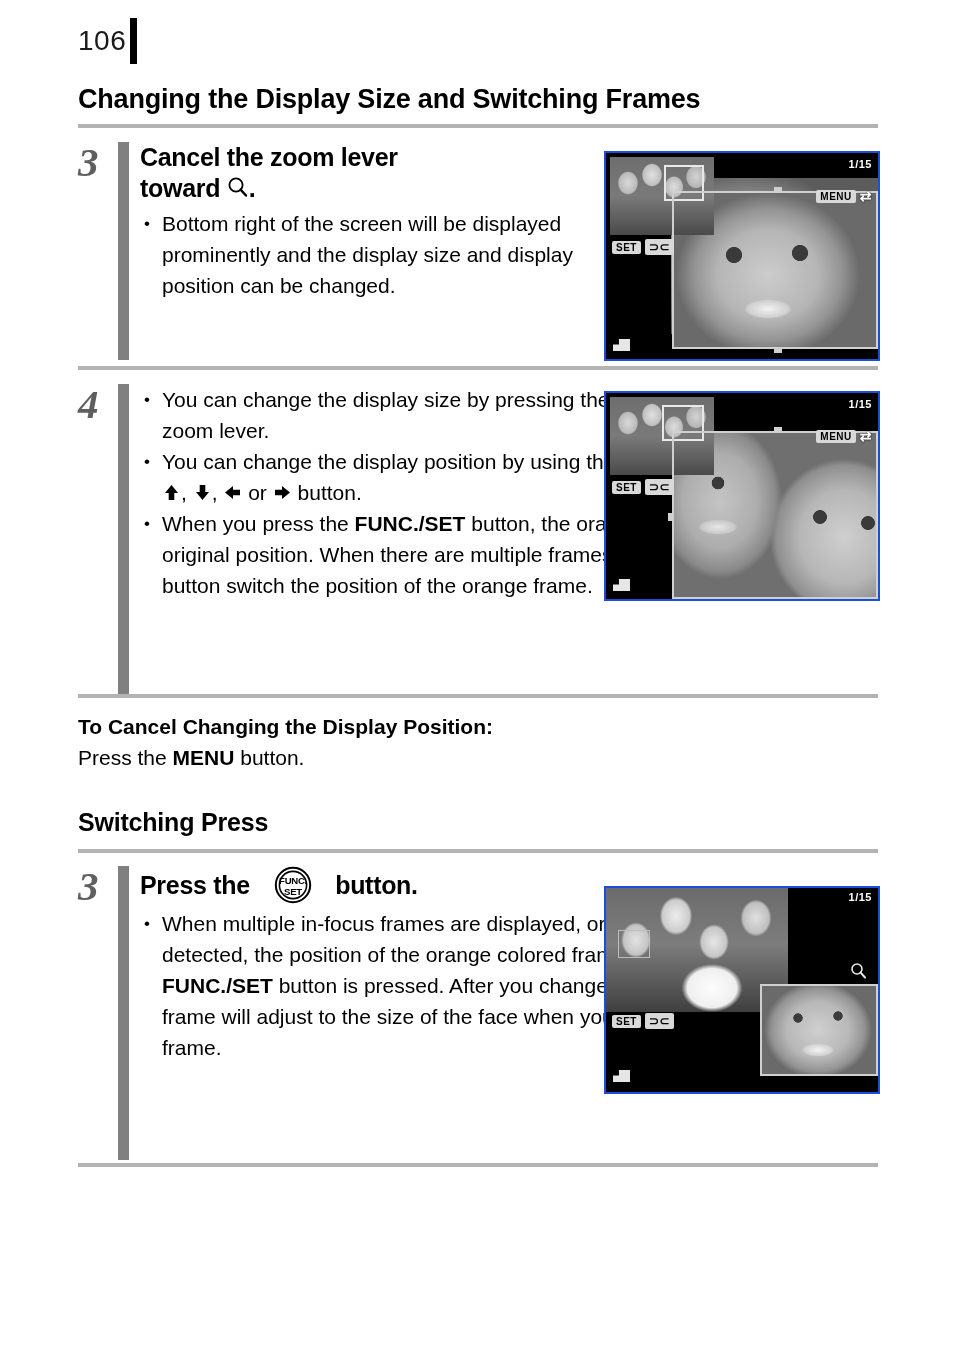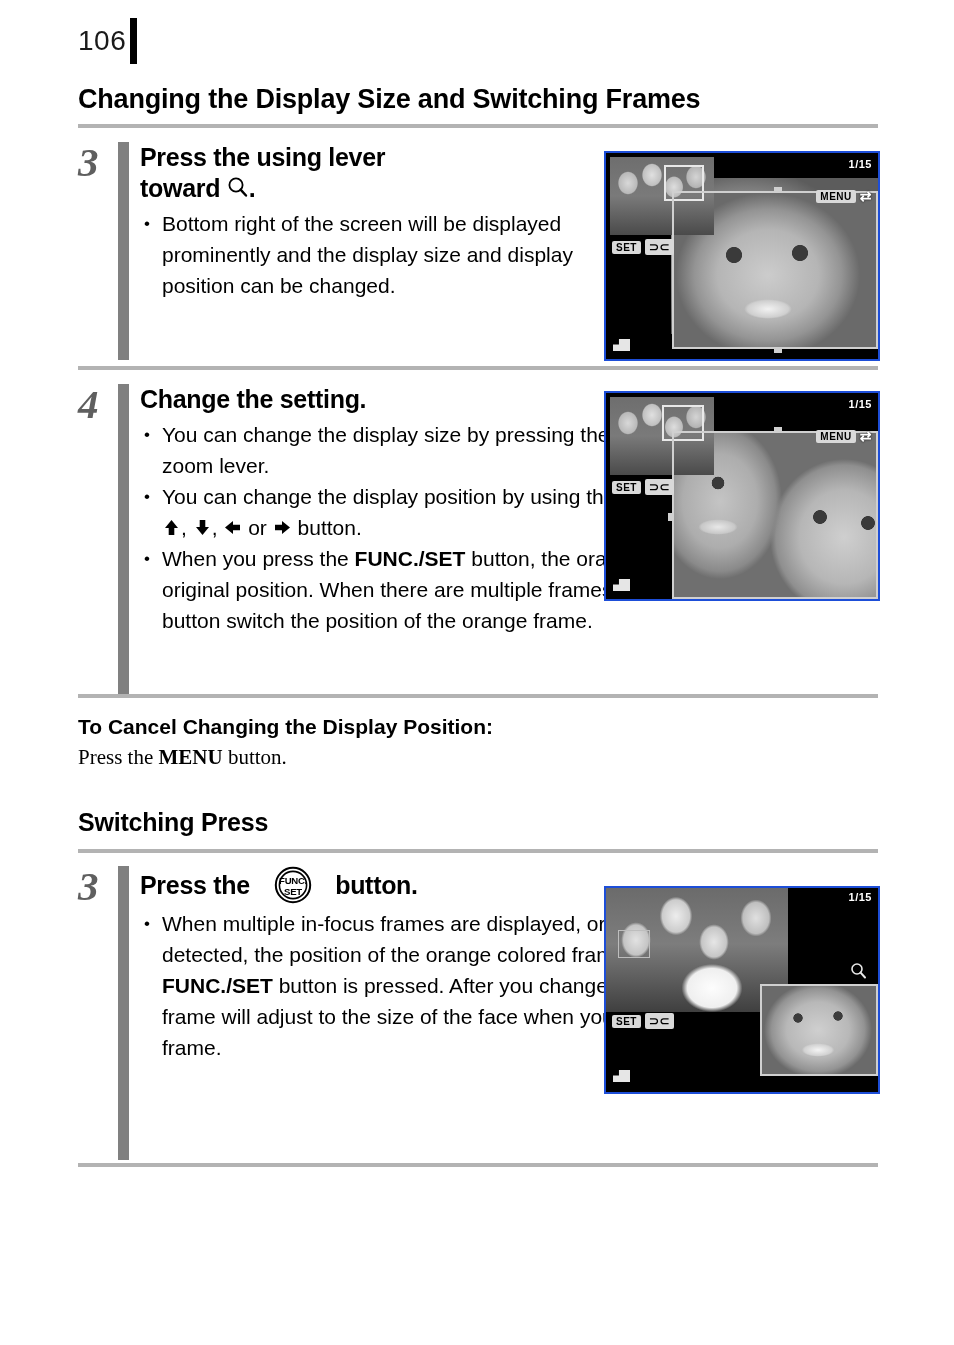--- a/index.html
+++ b/index.html
@@ -137,21 +137,20 @@
   }
   b, strong { font-weight: bold; }
 
   
   .narrow-col { width: 455px; }
 
   .para {
     font-size: 21px;
     line-height: 31px;
     margin: 0;
-    font-family: Liberation Serif, serif;
   }
 
   
   .icon-magnifier {
     display: inline-block;
     width: 22px;
     height: 24px;
     vertical-align: -3px;
     position: relative;
   }
@@ -237,21 +236,21 @@
 
   <div class="chapter-title" id="chapter-title-main">Changing the Display Size and Switching Frames</div>
 
   <div class="rule" style="top:124px;"></div>
 
   <div class="step" style="top:142px;">
     <div class="step-num">3</div>
     <div class="step-bar" style="height:218px;"></div>
     <div class="step-body">
       <div class="step-heading narrow-col">
-        <span>Press the using lever</span><br>
+        <span>Cancel the zoom lever</span><br>
         <span>toward </span><span class="icon-magnifier"><svg width="22" height="24" viewBox="0 0 22 24">
             <circle cx="9" cy="9" r="6.6" stroke="#000" stroke-width="1.8" fill="none"></circle>
             <line x1="13.6" y1="13.6" x2="19" y2="19.5" stroke="#000" stroke-width="2.4" stroke-linecap="round"></line>
           </svg></span><span>.</span>
       </div>
       <ul class="bullets narrow-col">
         <li>Bottom right of the screen will be displayed prominently and the display size and display position can be changed.</li>
       </ul>
     </div>
   </div>
@@ -303,21 +302,20 @@
     </div>
     <div class="battery" style="left:7px; bottom:8px;"></div>
   </div>
 
   <div class="rule" style="top:366px;"></div>
 
   <div class="step" style="top:384px;">
     <div class="step-num">4</div>
     <div class="step-bar" style="height:310px;"></div>
     <div class="step-body">
-      <div class="step-heading">Change the setting.</div>
       <ul class="bullets">
         <li class="narrow-col">You can change the display size by pressing the zoom lever.</li>
         <li class="narrow-col"><span>You can change the display position by using the </span><span class="icon-arrow"><svg width="19" height="19" viewBox="0 0 19 19">
                 <path d="M9.5 2 L16 10 L12.3 10 L12.3 17 L6.7 17 L6.7 10 L3 10 Z" fill="#000"></path>
               </svg></span><span>, </span><span class="icon-arrow"><svg width="19" height="19" viewBox="0 0 19 19">
                 <path d="M9.5 17 L3 9 L6.7 9 L6.7 2 L12.3 2 L12.3 9 L16 9 Z" fill="#000"></path>
               </svg></span><span>, </span><span class="icon-arrow"><svg width="19" height="19" viewBox="0 0 19 19">
                 <path d="M2 9.5 L10 3 L10 6.7 L17 6.7 L17 12.3 L10 12.3 L10 16 Z" fill="#000"></path>
               </svg></span><span> or </span><span class="icon-arrow"><svg width="19" height="19" viewBox="0 0 19 19">
                 <path d="M17 9.5 L9 16 L9 12.3 L2 12.3 L2 6.7 L9 6.7 L9 3 Z" fill="#000"></path>

